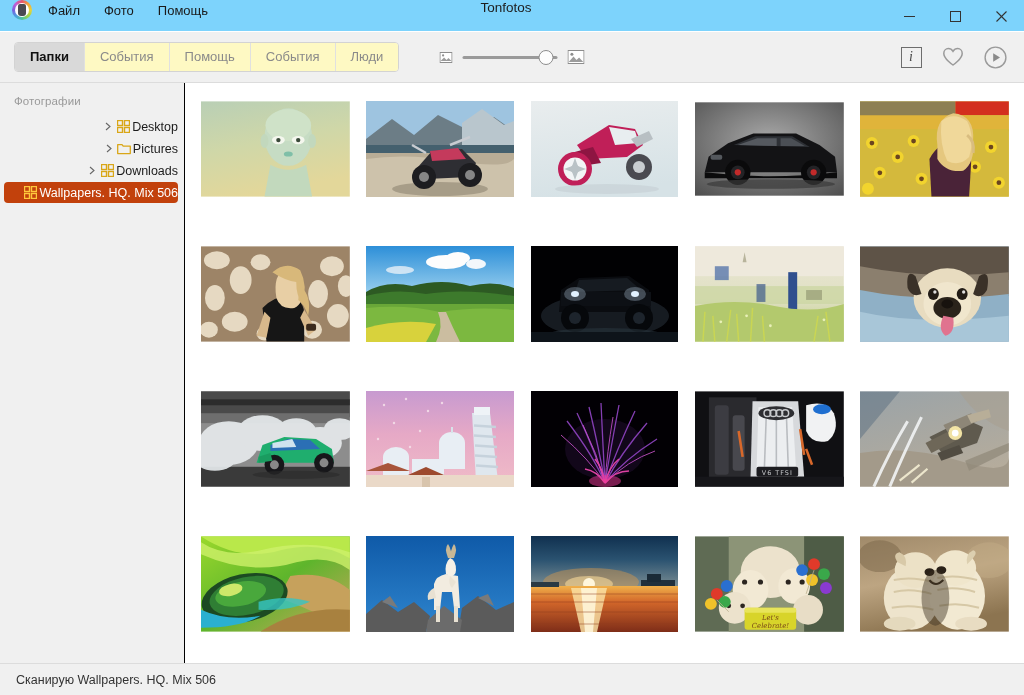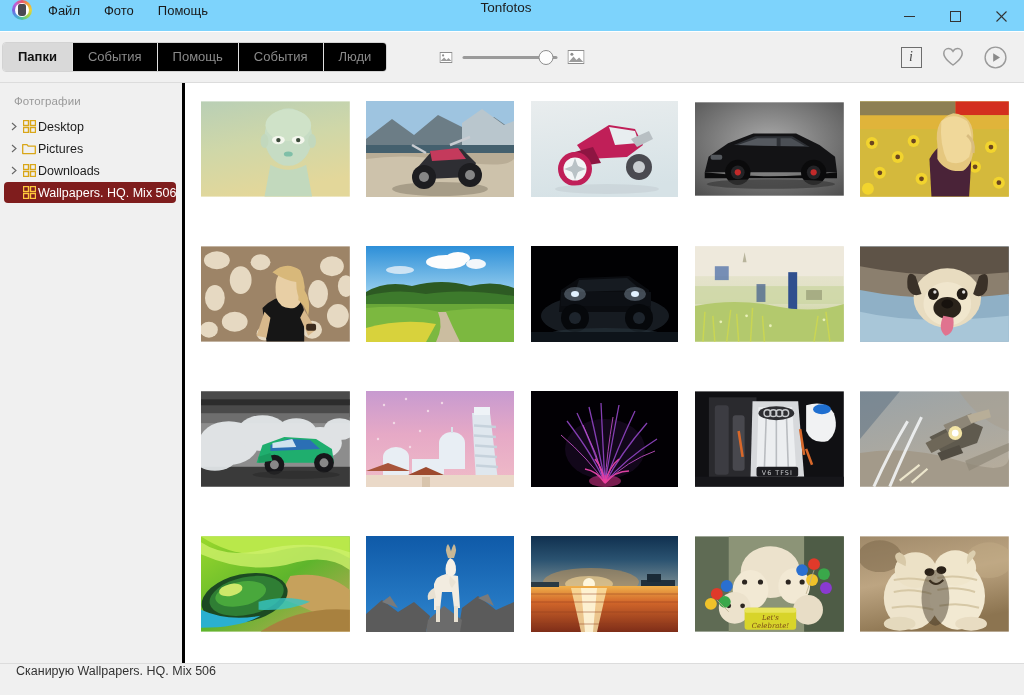--- a/index.html
+++ b/index.html
@@ -37,25 +37,25 @@
   .wincontrols { margin-left:auto; display:flex; height:32px; }
   .wbtn { width:46px; height:32px; display:flex; align-items:center; justify-content:center; cursor:default; }
   .wbtn svg { display:block; }
 
   
   .toolbar {
     height:51px; flex:0 0 51px; background:#f0f0f0;
     border-bottom:1px solid #dcdcdc;
     display:flex; align-items:center; position:relative;
   }
-  .tabs { display:flex; margin-left:2px; border-radius:4px; overflow:hidden;
+  .tabs { display:flex; margin-left:14px; border-radius:4px; overflow:hidden;
     border:1px solid #d3d3d3; background:#fafafa; height:30px; }
   .tab {
     padding:0 15px; height:28px; line-height:28px; font-size:13px; color:#8a8a8a;
-    background:#000000; border-right:1px solid #e0e0e0; cursor:default;
+    background:#fef9c3; border-right:1px solid #e0e0e0; cursor:default;
   }
   .tab:last-child { border-right:none;text-align:right; }
   .tab.active { background:#d9d9d9; color:#111; font-weight:bold; }
 
   .zoomwrap { position:absolute; left:50%; transform:translateX(-50%);
     display:flex; align-items:center; gap:10px; }
   .imgicon { display:block; }
   .slider { width:95px; height:14px; position:relative; display:flex; align-items:center; }
   .slider .track { position:absolute; left:0; right:0; height:3px; background:#9a9a9a; border-radius:2px; }
   .slider .thumb { position:absolute; left:76px; width:15px; height:15px; border-radius:50%;
@@ -65,45 +65,45 @@
   .tbtn { width:26px; height:26px; display:flex; align-items:center; justify-content:center; cursor:default; }
   .ibox { width:21px; height:21px; border:1.5px solid #6d6d6d; display:flex;
     align-items:center; justify-content:center; font-family:"Liberation Serif", serif;
     font-style:italic; font-size:14px; color:#4a4a4a; }
 
   
   .body { flex:1 1 auto; display:flex; min-height:0; }
 
   .sidebar {
     width:185px; flex:0 0 185px; background:#f0f0f0;
-    border-right:3px solid #000000; padding-top:10px; overflow:hidden;
+    border-right:1px solid #000000; padding-top:10px; overflow:hidden;
   }
   .side-header { font-size:11.5px; color:#9a9a9a; padding:2px 0 8px 14px; letter-spacing:.1px; }
   .side-item {
     height:21px; display:flex; align-items:center; margin:1px 6px 1px 4px;
-    border-radius:4px; cursor:default; padding-left:4px;
-  }
-  .side-item.selected { background:#7f1d1d; }
+    border-radius:4px; cursor:default; padding-left:4px;justify-content:flex-end;
+  }
+  .side-item.selected { background:#c2410c; }
   .chev { width:12px; flex:0 0 12px; display:flex; align-items:center; justify-content:center; }
   .side-icon { width:18px; flex:0 0 18px; display:flex; align-items:center; justify-content:center; }
   .side-label { font-size:12.5px; color:#1b1b1b; white-space:nowrap; }
   .side-item.selected .side-label { color:#ffffff; }
 
   .content { flex:1 1 auto; background:#fff; position:relative; overflow:hidden; }
   .grid {
     display:grid; grid-template-columns:repeat(5, 1fr);
     gap:49px 16px; padding:18px 15px 0 16px; position:relative; z-index:1;
   }
   .cell { height:96px; display:flex; align-items:flex-end; justify-content:center; }
   .thumb { max-width:100%; max-height:96px; display:block; }
 
   
   .statusbar {
     height:32px; flex:0 0 32px; background:#f0f0f0;
-    border-top:1px solid #dcdcdc; display:flex; 
+    border-top:1px solid #dcdcdc; display:flex; align-items:center;
   }
   .status-text { font-size:12.5px; color:#333; margin-left:16px; }
 </style>
 </head>
 <body>
 
 <div class="app">
 
   <div class="titlebar">
     <div class="appicon">

